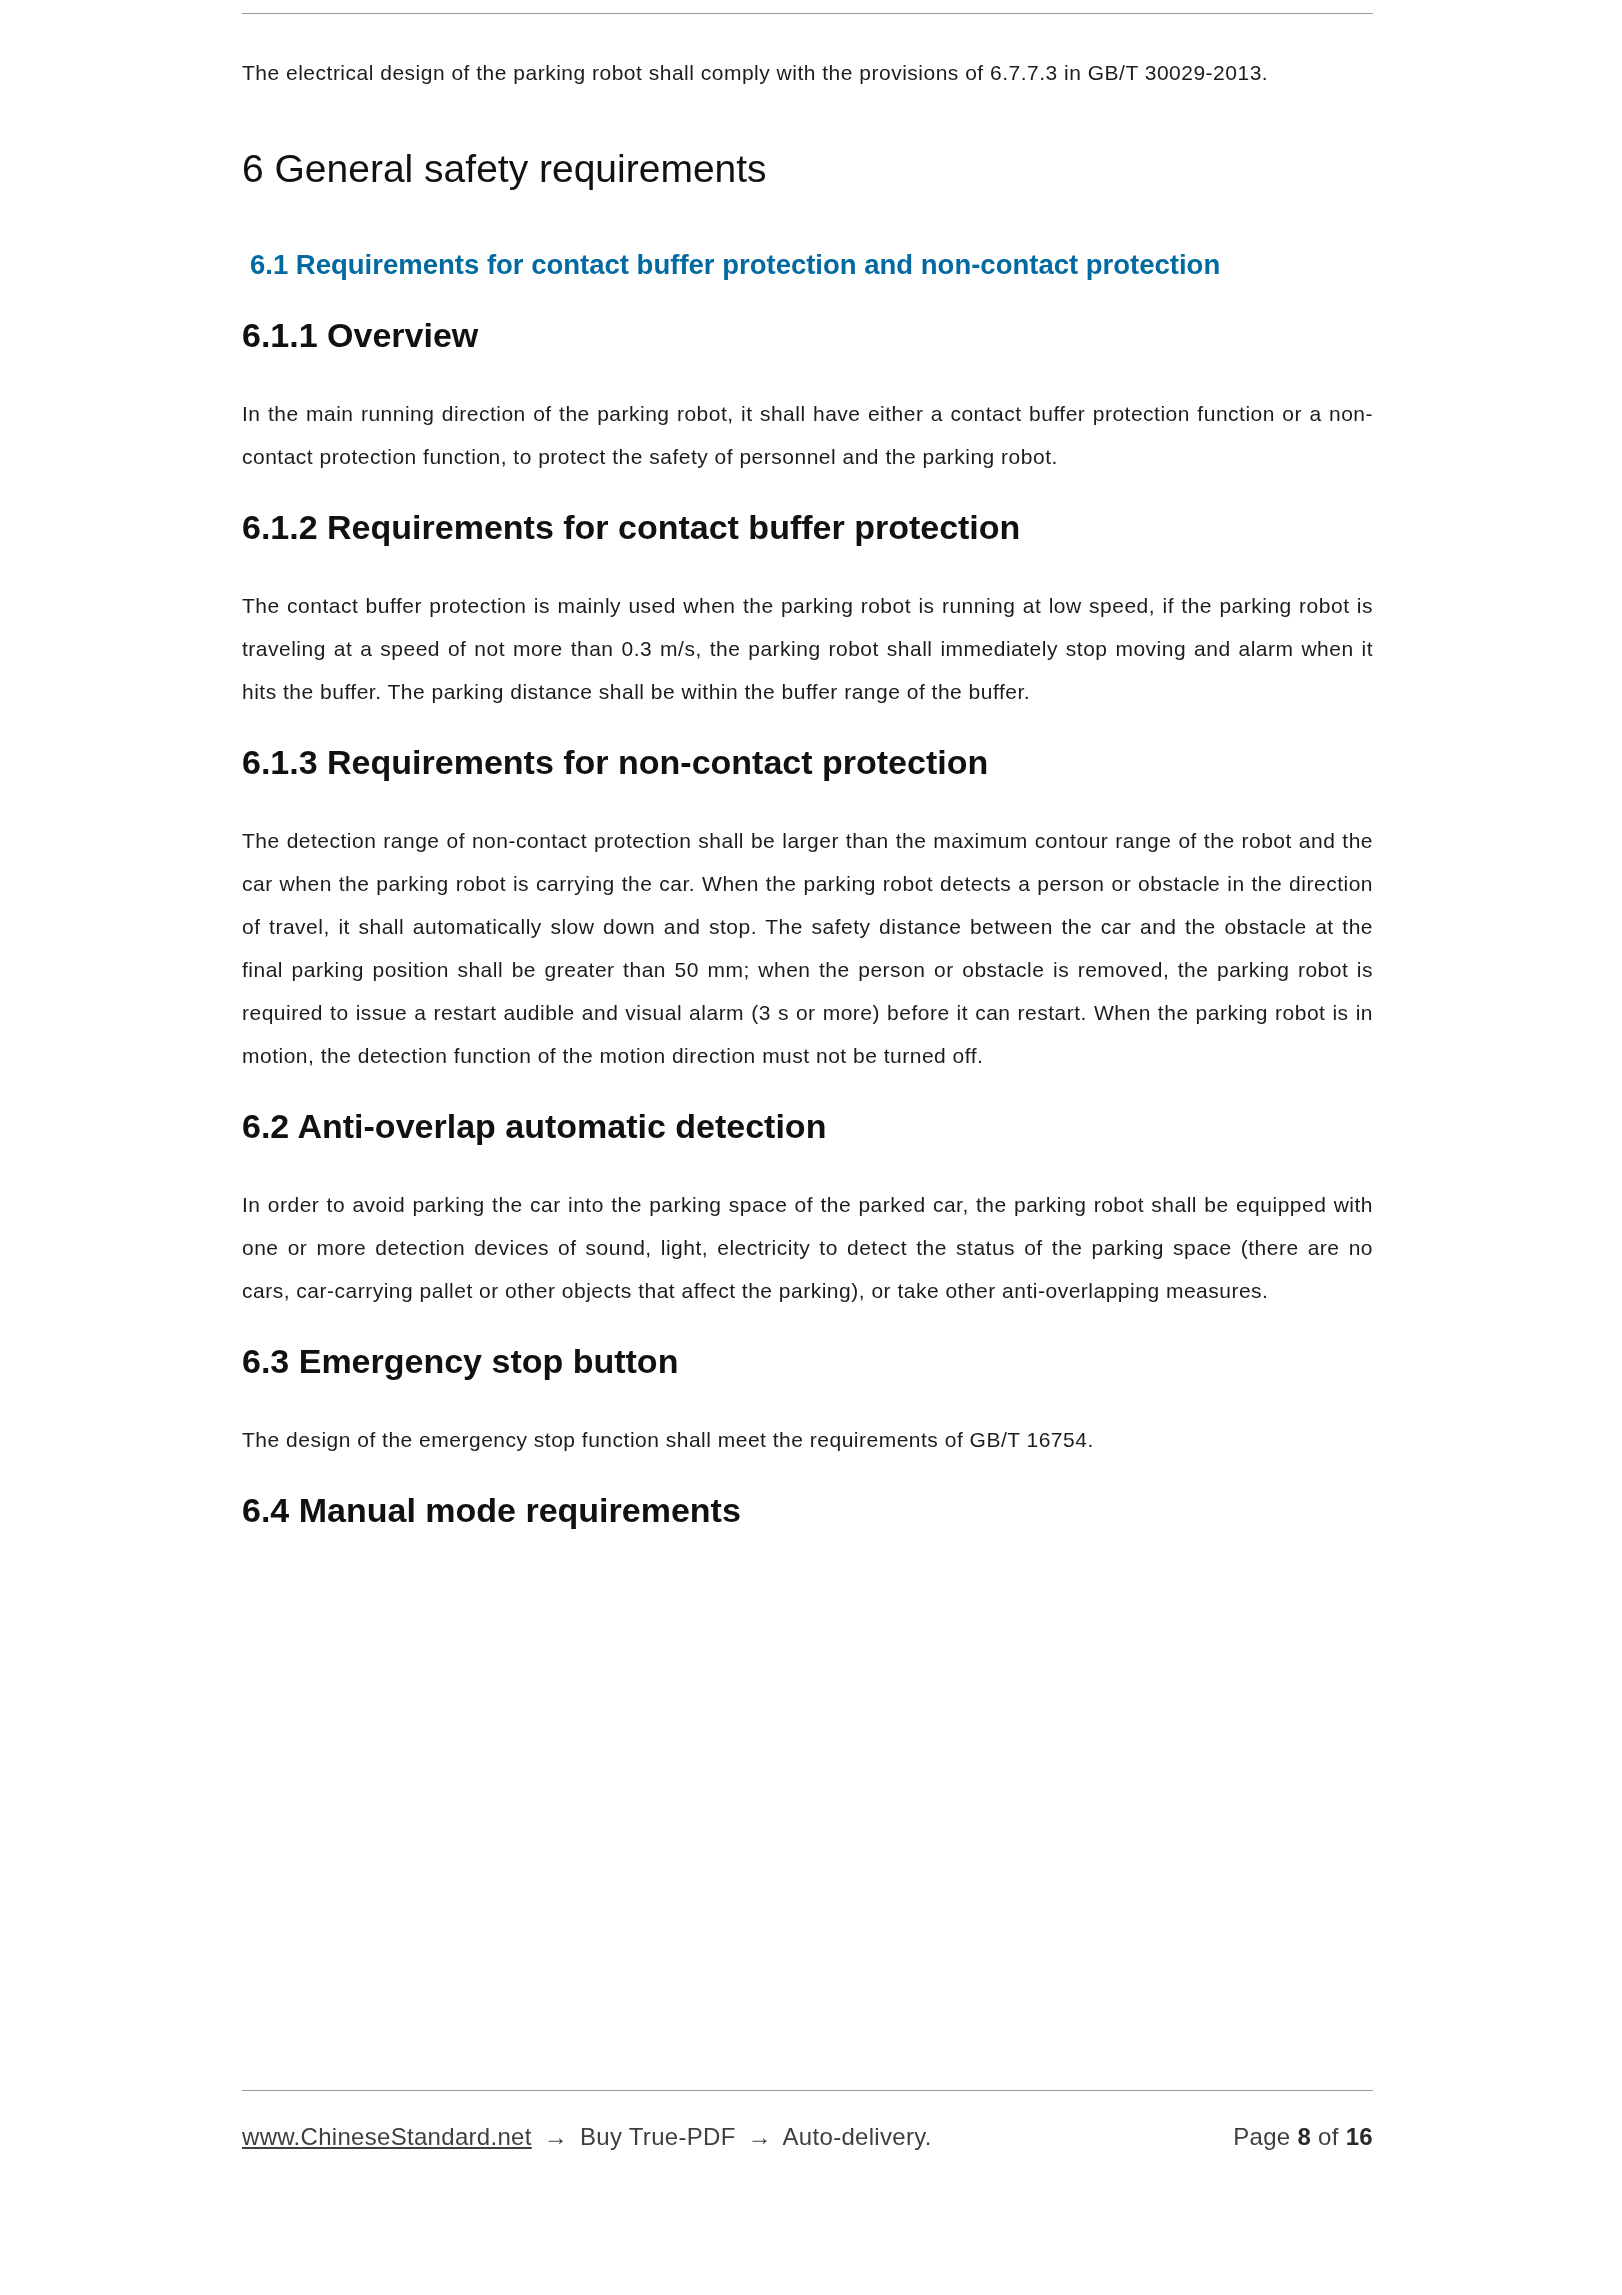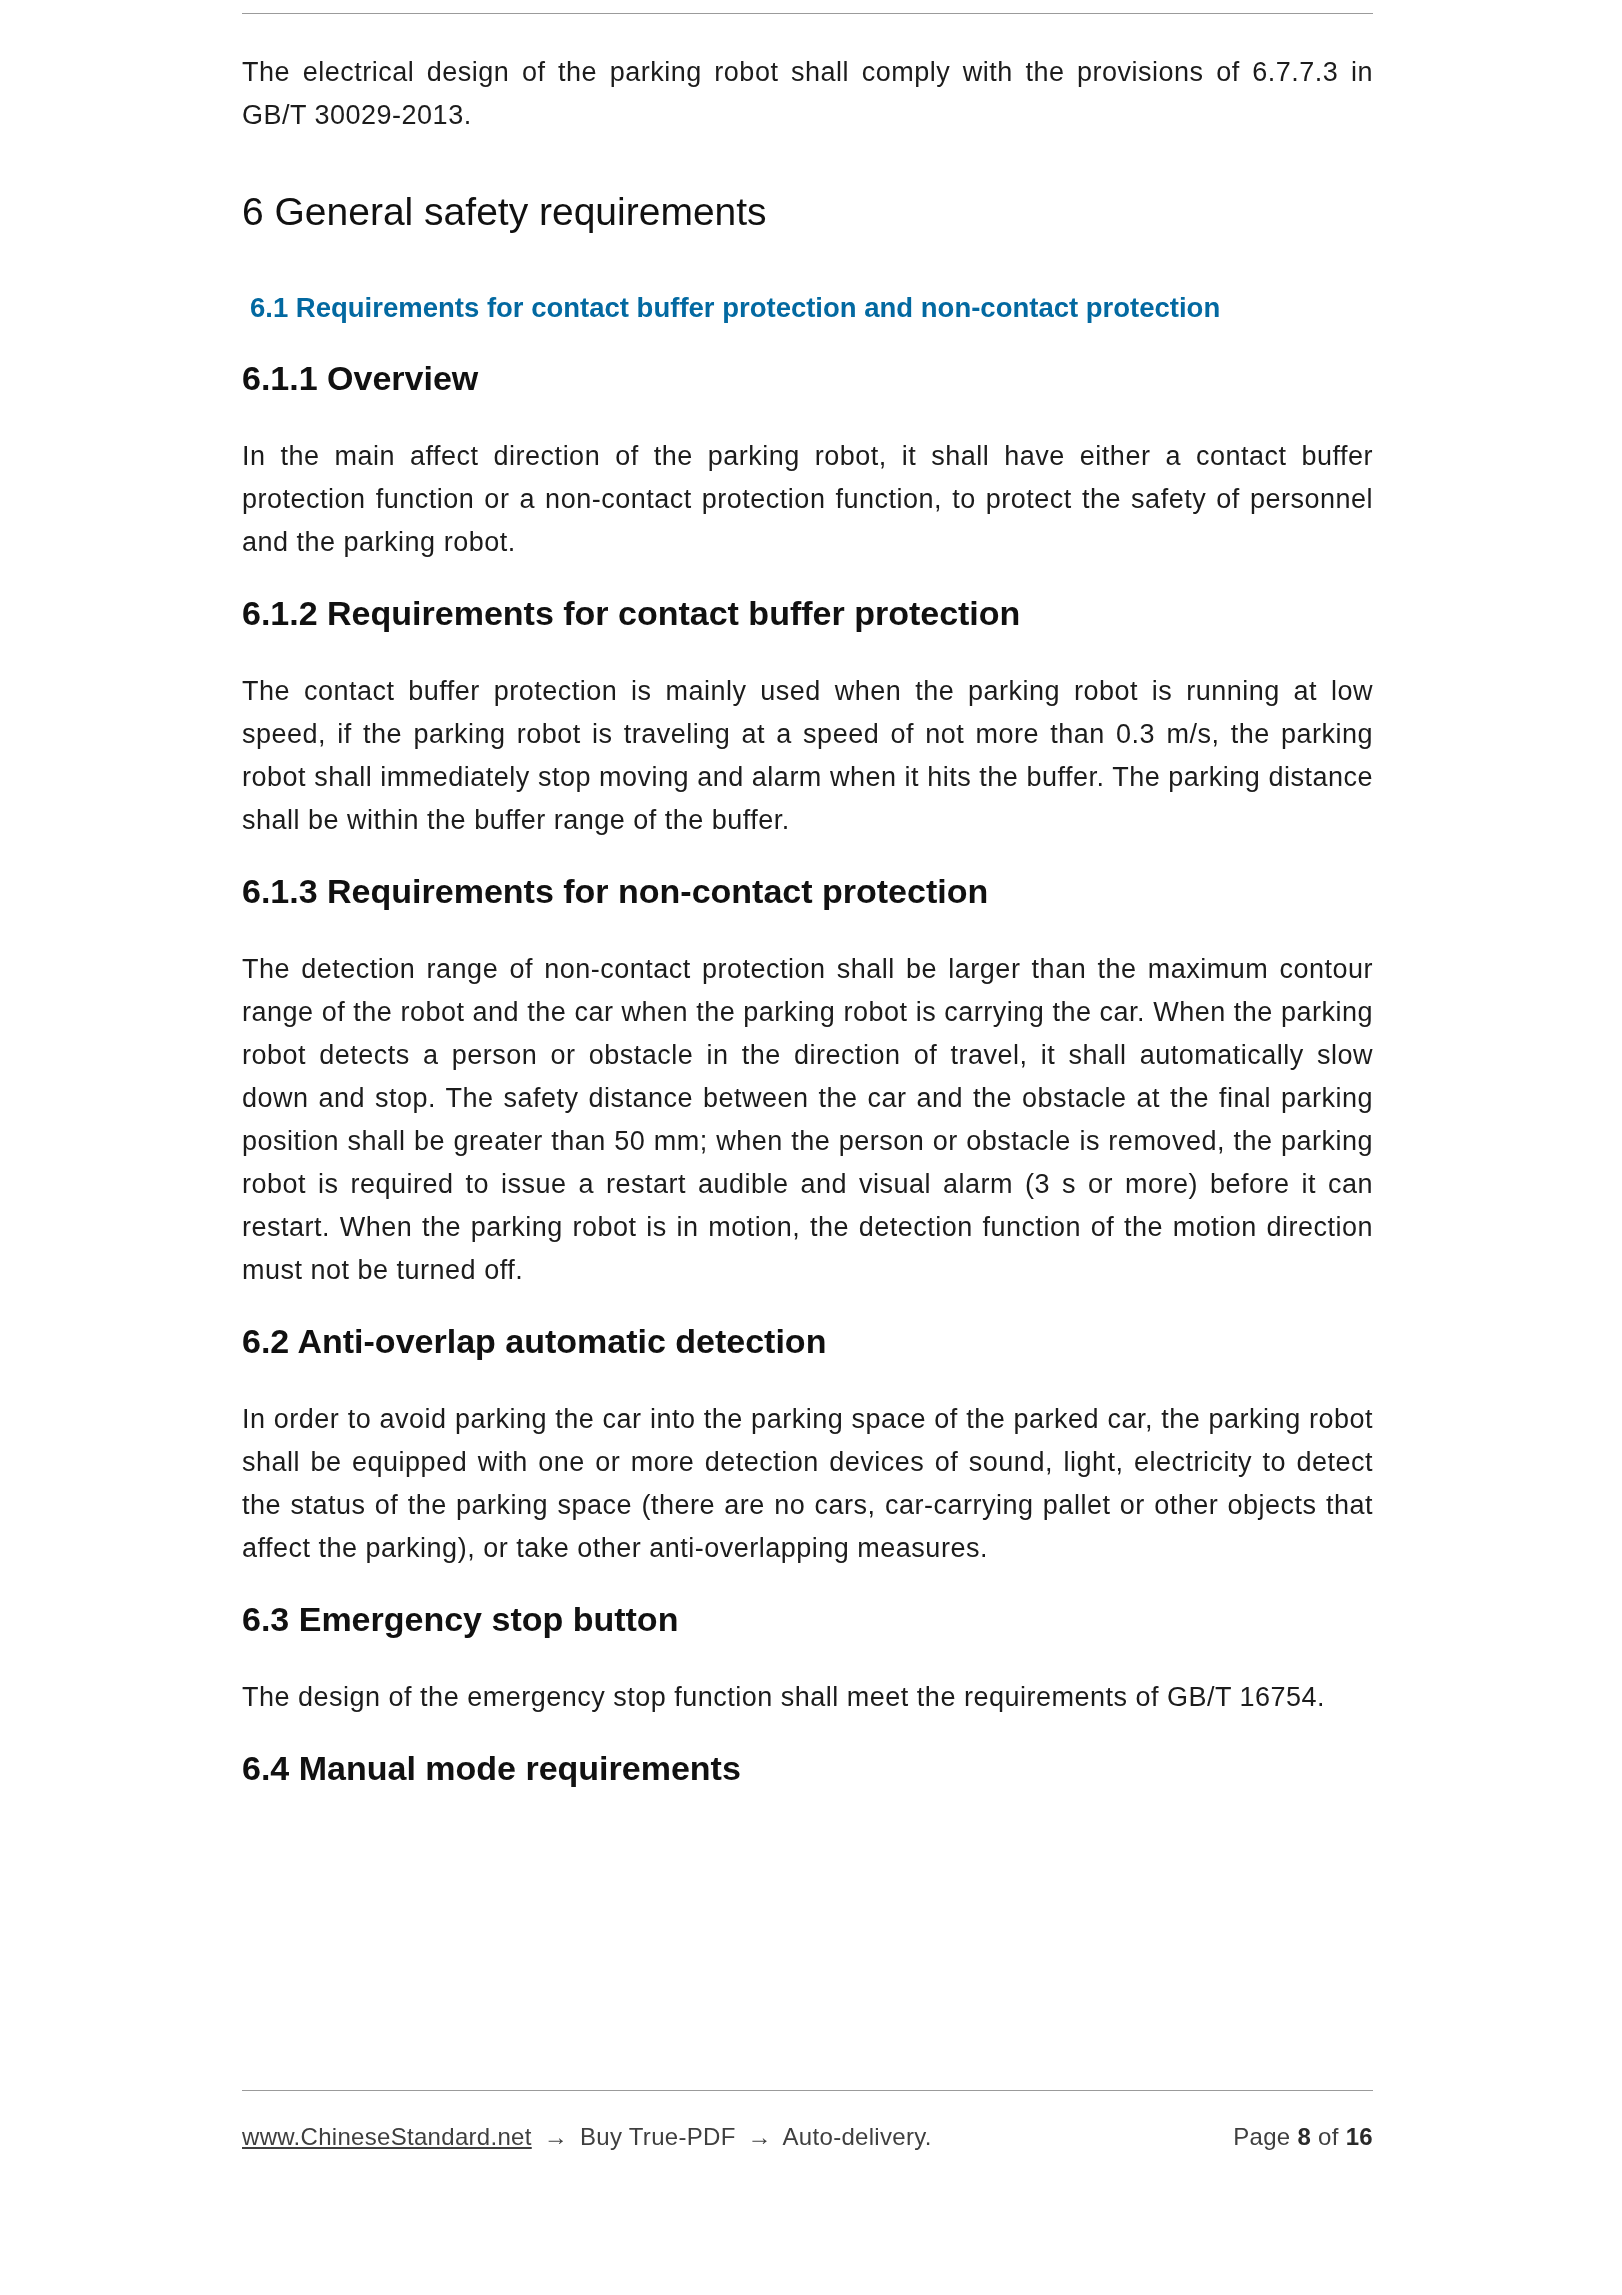--- a/index.html
+++ b/index.html
@@ -27,21 +27,21 @@
     border: none;
     border-top: 1.7px solid #9b9b9b;
     height: 0;
     margin: 13.3px 250px 0 242px;
   }
 
   
   .content { padding: 37px 250px 0 242px; }
 
   .para {
-    font-size: 27px;
+    font-size: 21px;
     line-height: 43px;
     letter-spacing: 0.5px;
     text-align: justify;
     color: #1c1c1c;
   }
 
   .h1 {
     font-size: 39px;
     line-height: 45px;
     font-weight: normal;
@@ -98,21 +98,21 @@
   <hr class="rule">
 
   <div class="content">
     <p class="para">The electrical design of the parking robot shall comply with the provisions of 6.7.7.3 in GB/T 30029-2013.</p>
 
     <h1 class="h1">6 General safety requirements</h1>
 
     <h2 class="h2">6.1 Requirements for contact buffer protection and non-contact protection</h2>
 
     <h3 class="h3">6.1.1 Overview</h3>
-    <p class="para">In the main affect direction of the parking robot, it shall have either a contact buffer protection function or a non-contact protection function, to protect the safety of personnel and the parking robot.</p>
+    <p class="para">In the main running direction of the parking robot, it shall have either a contact buffer protection function or a non-contact protection function, to protect the safety of personnel and the parking robot.</p>
 
     <h3 class="h3">6.1.2 Requirements for contact buffer protection</h3>
     <p class="para">The contact buffer protection is mainly used when the parking robot is running at low speed, if the parking robot is traveling at a speed of not more than 0.3 m/s, the parking robot shall immediately stop moving and alarm when it hits the buffer. The parking distance shall be within the buffer range of the buffer.</p>
 
     <h3 class="h3">6.1.3 Requirements for non-contact protection</h3>
     <p class="para">The detection range of non-contact protection shall be larger than the maximum contour range of the robot and the car when the parking robot is carrying the car. When the parking robot detects a person or obstacle in the direction of travel, it shall automatically slow down and stop. The safety distance between the car and the obstacle at the final parking position shall be greater than 50 mm; when the person or obstacle is removed, the parking robot is required to issue a restart audible and visual alarm (3 s or more) before it can restart. When the parking robot is in motion, the detection function of the motion direction must not be turned off.</p>
 
     <h3 class="h3">6.2 Anti-overlap automatic detection</h3>
     <p class="para">In order to avoid parking the car into the parking space of the parked car, the parking robot shall be equipped with one or more detection devices of sound, light, electricity to detect the status of the parking space (there are no cars, car-carrying pallet or other objects that affect the parking), or take other anti-overlapping measures.</p>
 

